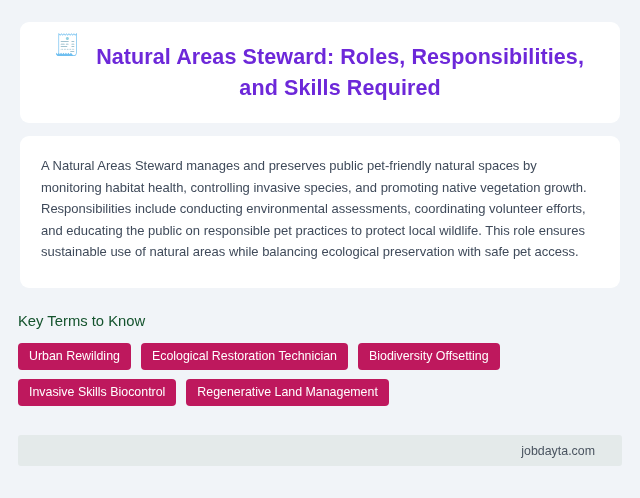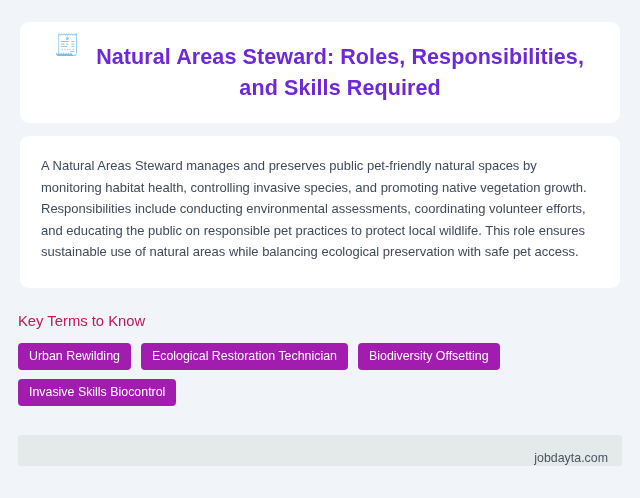--- a/index.html
+++ b/index.html
@@ -83,59 +83,59 @@
     margin: 0;
   }
 
   
   .terms-heading {
     position: absolute;
     left: 18px;
     top: 311px;
     font-size: 14.8px;
     line-height: 20px;
-    color: #be185d;
+    color: #14532d;
     font-weight: 400;
   }
 
   .chips {
     position: absolute;
     left: 18px;
     top: 343px;
     width: 606px;
     display: flex;
     flex-wrap: wrap;
     gap: 9px 10px;
     align-content: flex-start;
   }
 
   .chip {
-    background: #a21caf;
+    background: #be185d;
     color: #ffffff;
     font-size: 12.4px;
     line-height: 14px;
     padding: 6px 11px 7px 11px;
     border-radius: 4px;
     white-space: nowrap;
     box-sizing: border-box;
   }
 
   
   .footer-bar {
     position: absolute;
     left: 18px;
     top: 435px;
     width: 604px;
     height: 31px;
     background: #e4eaea;
     border-radius: 3px;
     display: flex;
-    align-items: flex-end;
+    align-items: center;
     justify-content: flex-end;
-    padding-right: 14px;
+    padding-right: 27px;
     box-sizing: border-box;
   }
 
   .footer-text {
     font-size: 12.4px;
     line-height: 16px;
     color: #4a5460;
   }
 </style>
 </head>
@@ -154,19 +154,20 @@
     <p class="desc-text">A Natural Areas Steward manages and preserves public pet-friendly natural spaces by monitoring habitat health, controlling invasive species, and promoting native vegetation growth. Responsibilities include conducting environmental assessments, coordinating volunteer efforts, and educating the public on responsible pet practices to protect local wildlife. This role ensures sustainable use of natural areas while balancing ecological preservation with safe pet access.</p>
   </div>
 
   <div class="terms-heading">Key Terms to Know</div>
 
   <div class="chips">
     <span class="chip">Urban Rewilding</span>
     <span class="chip">Ecological Restoration Technician</span>
     <span class="chip">Biodiversity Offsetting</span>
     <span class="chip">Invasive Skills Biocontrol</span>
+    <span class="chip">Regenerative Land Management</span>
   </div>
 
   <div class="footer-bar">
     <span class="footer-text">jobdayta.com</span>
   </div>
 
 </div>
 
 </body></html>

